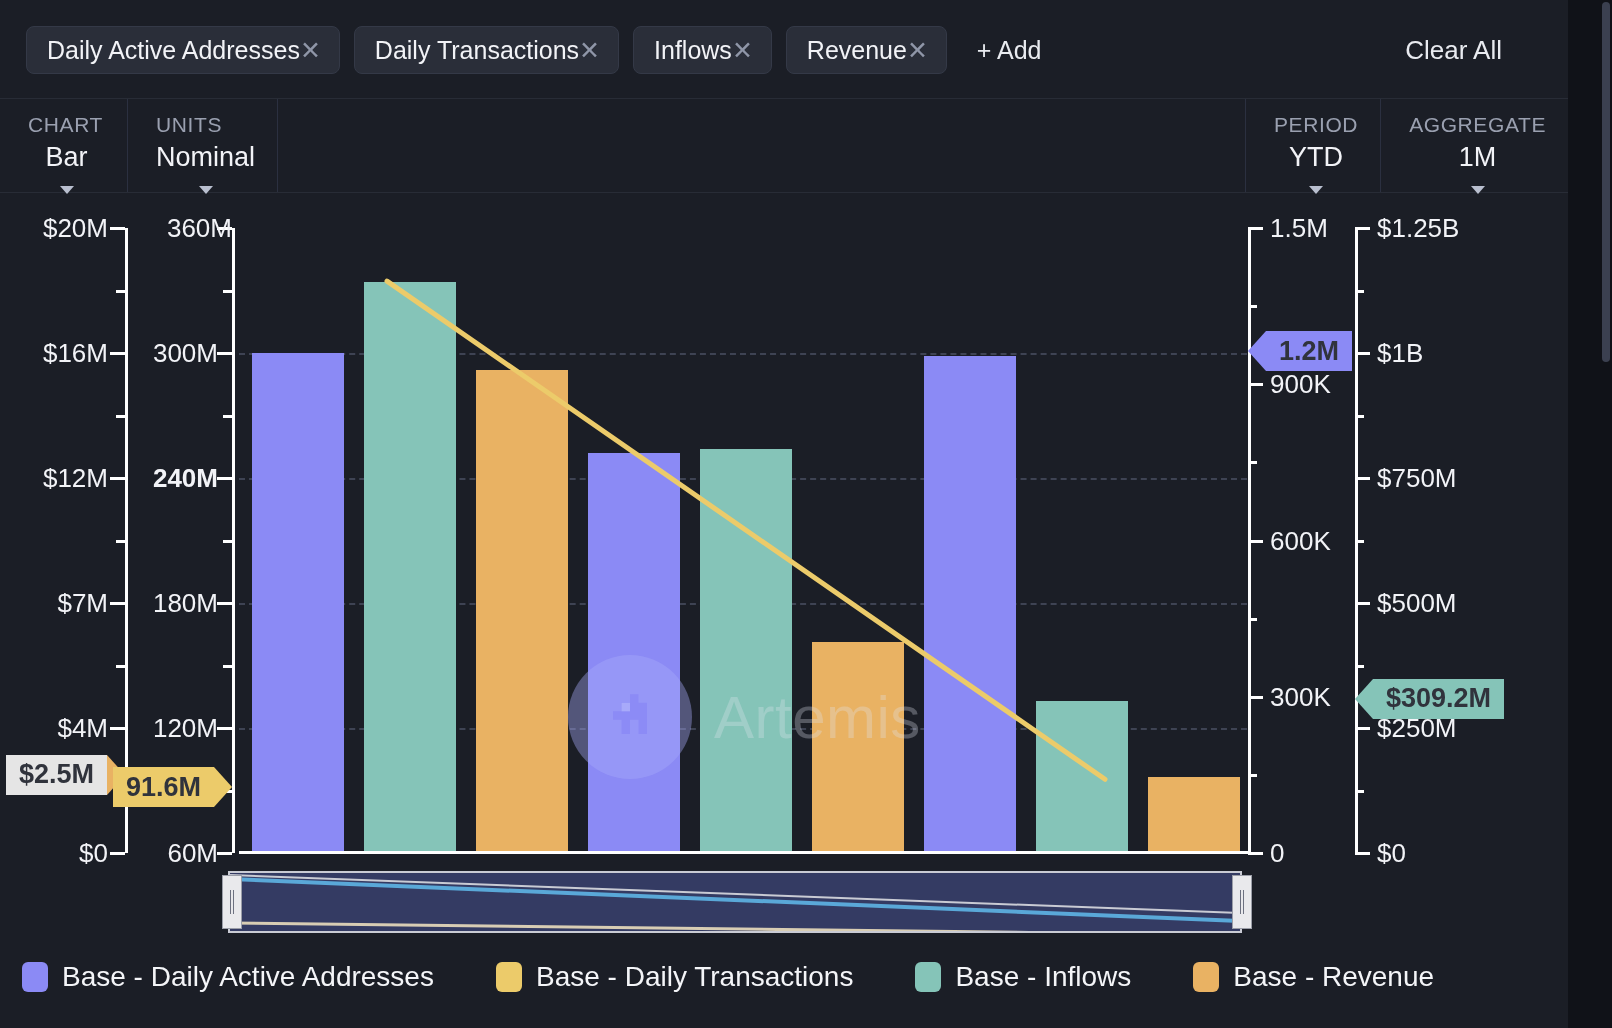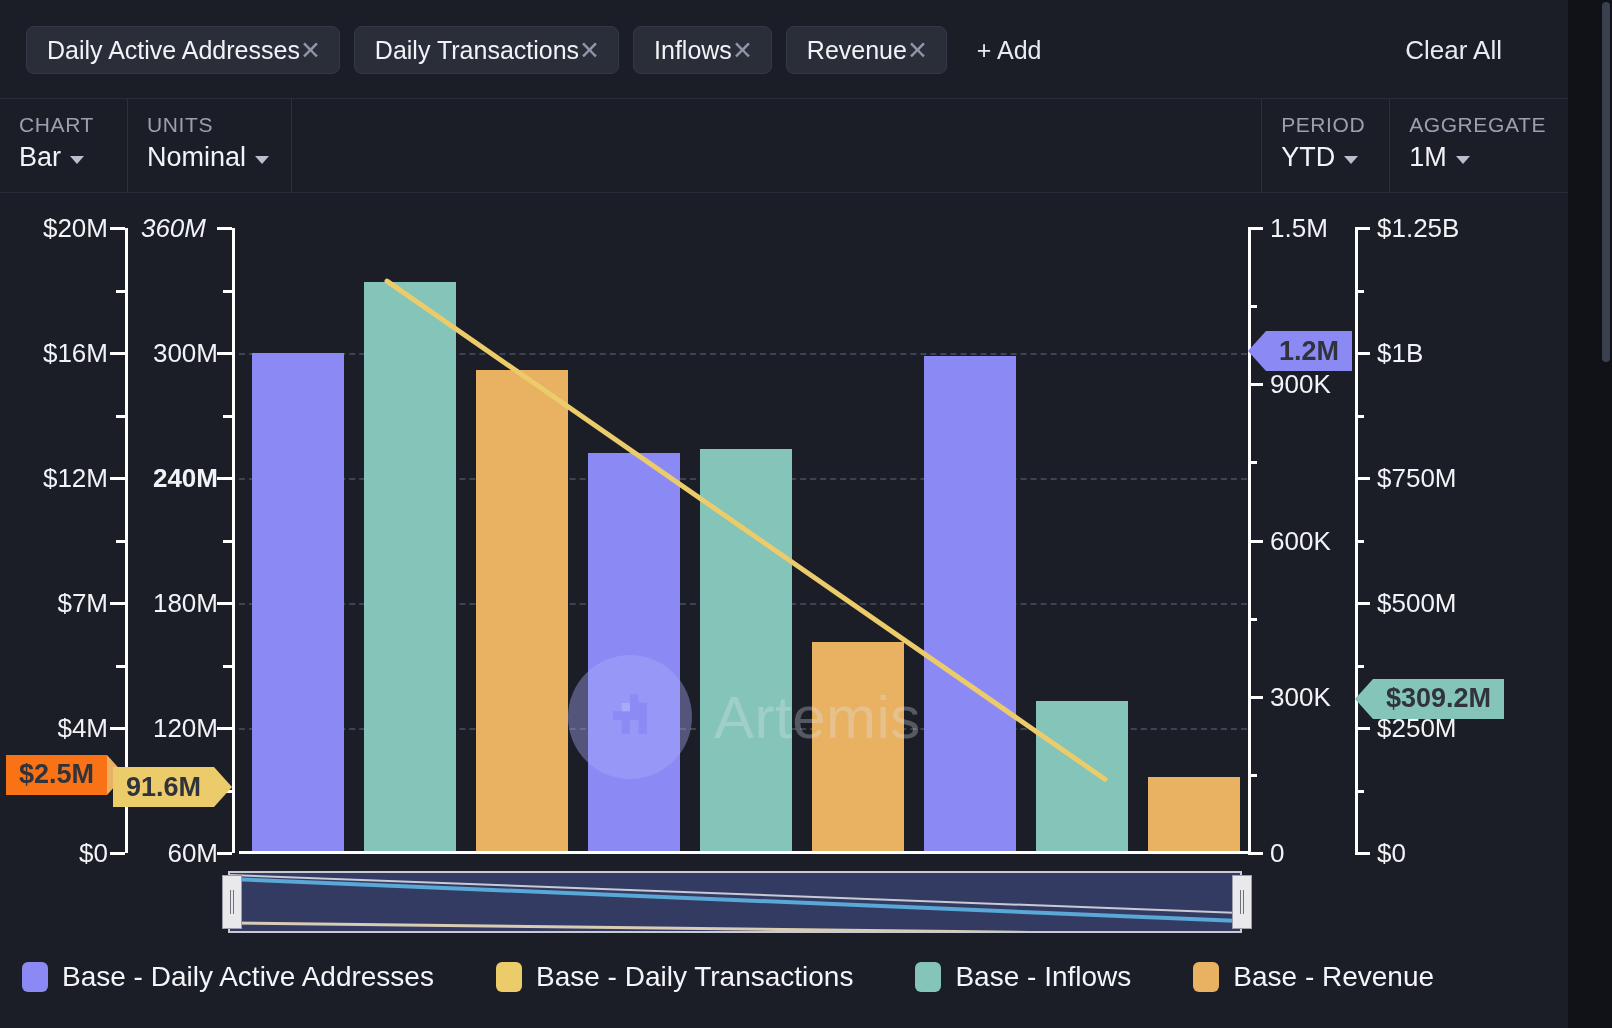--- a/index.html
+++ b/index.html
@@ -87,38 +87,39 @@
     position: absolute;
     left: 0; top: 98px;
     width: 1568px; height: 95px;
     background: #1b1e26;
     border-top: 1px solid #282c36;
     border-bottom: 1px solid #282c36;
     display: flex;
     align-items: stretch;
   }
   .ctrl {
-    padding: 14px 22px 0 19px;
+    padding: 14px 22px 0 28px;
     border-right: 1px solid #2b3040;
     min-width: 128px;
     cursor: pointer;
   }
   .ctrl.noborder { border-right: none; }
   .ctrl .lbl {
     color: #9aa0b0;
     font-size: 21px;
     letter-spacing: 0.6px;
     margin-bottom: 5px;
   }
   .ctrl .val {
     color: #f2f3f7;
     font-size: 27px;
     display: flex;
     align-items: center;
     gap: 9px;
+    flex-direction: column;
   }
   .ctrl .val .cv { display: inline-block; }
   .caret {
     display: inline-block;
     width: 0; height: 0;
     border-left: 7px solid transparent;
     border-right: 7px solid transparent;
     border-top: 8px solid #b9bfcf;
     margin-top: 4px;
   }
@@ -368,21 +369,21 @@
             <div class="tick-minor" style="top: 561.5px; left: 116px;"></div>
             <div class="tick-major" style="top: 624px; left: 110px;"></div>
             <div class="ticklabel" style="top: 625px; right: 22px;">$0</div>
           </div>
       </div>
 
       <div class="axis" style="left:140px; width:100px;">
         <div class="spine" style="left:92px;"></div>
         <div id="axis-l2">
             <div class="tick-major" style="top: -1px; left: 77px;"></div>
-            <div class="ticklabel" style="top: 0px; right: 34px; font-style: italic;">360M</div>
+            <div class="ticklabel" style="top: 0px; right: 8px;">360M</div>
             <div class="tick-minor" style="top: 61.5px; left: 83px;"></div>
             <div class="tick-major" style="top: 124px; left: 77px;"></div>
             <div class="ticklabel" style="top: 125px; right: 22px;">300M</div>
             <div class="tick-minor" style="top: 186.5px; left: 83px;"></div>
             <div class="tick-major" style="top: 249px; left: 77px;"></div>
             <div class="ticklabel" style="top: 250px; right: 22px; font-weight: bold;">240M</div>
             <div class="tick-minor" style="top: 311.5px; left: 83px;"></div>
             <div class="tick-major" style="top: 374px; left: 77px;"></div>
             <div class="ticklabel" style="top: 375px; right: 22px;">180M</div>
             <div class="tick-minor" style="top: 436.5px; left: 83px;"></div>
@@ -461,21 +462,21 @@
             <div class="tick-major" style="top: 499px; left: 0px;"></div>
             <div class="ticklabel" style="top: 500px; left: 22px;">$250M</div>
             <div class="tick-minor" style="top: 561.5px; left: 0px;"></div>
             <div class="tick-major" style="top: 624px; left: 0px;"></div>
             <div class="ticklabel" style="top: 625px; left: 22px;">$0</div>
           </div>
       </div>
 
       <div id="pills">
           <div class="pill" style="top: 574.875px; left: auto; right: 1443px;">
-            <div class="body" style="background: #f97316;">$2.5M</div>
+            <div class="body" style="background: #e5e5e5;">$2.5M</div>
             <div class="tipR" style="border-left: 18px solid rgb(233, 178, 99);"></div>
           </div>
           <div class="pill" style="top: 587.375px; left: auto; right: 1336px;">
             <div class="body" style="background: rgb(236, 203, 106);">91.6M</div>
             <div class="tipR" style="border-left: 18px solid rgb(236, 203, 106);"></div>
           </div>
           <div class="pill" style="top: 151.125px; left: 1248px;">
             <div class="tipL" style="border-right: 18px solid rgb(139, 138, 245);"></div>
             <div class="body" style="background: rgb(139, 138, 245);">1.2M</div>
           </div>

